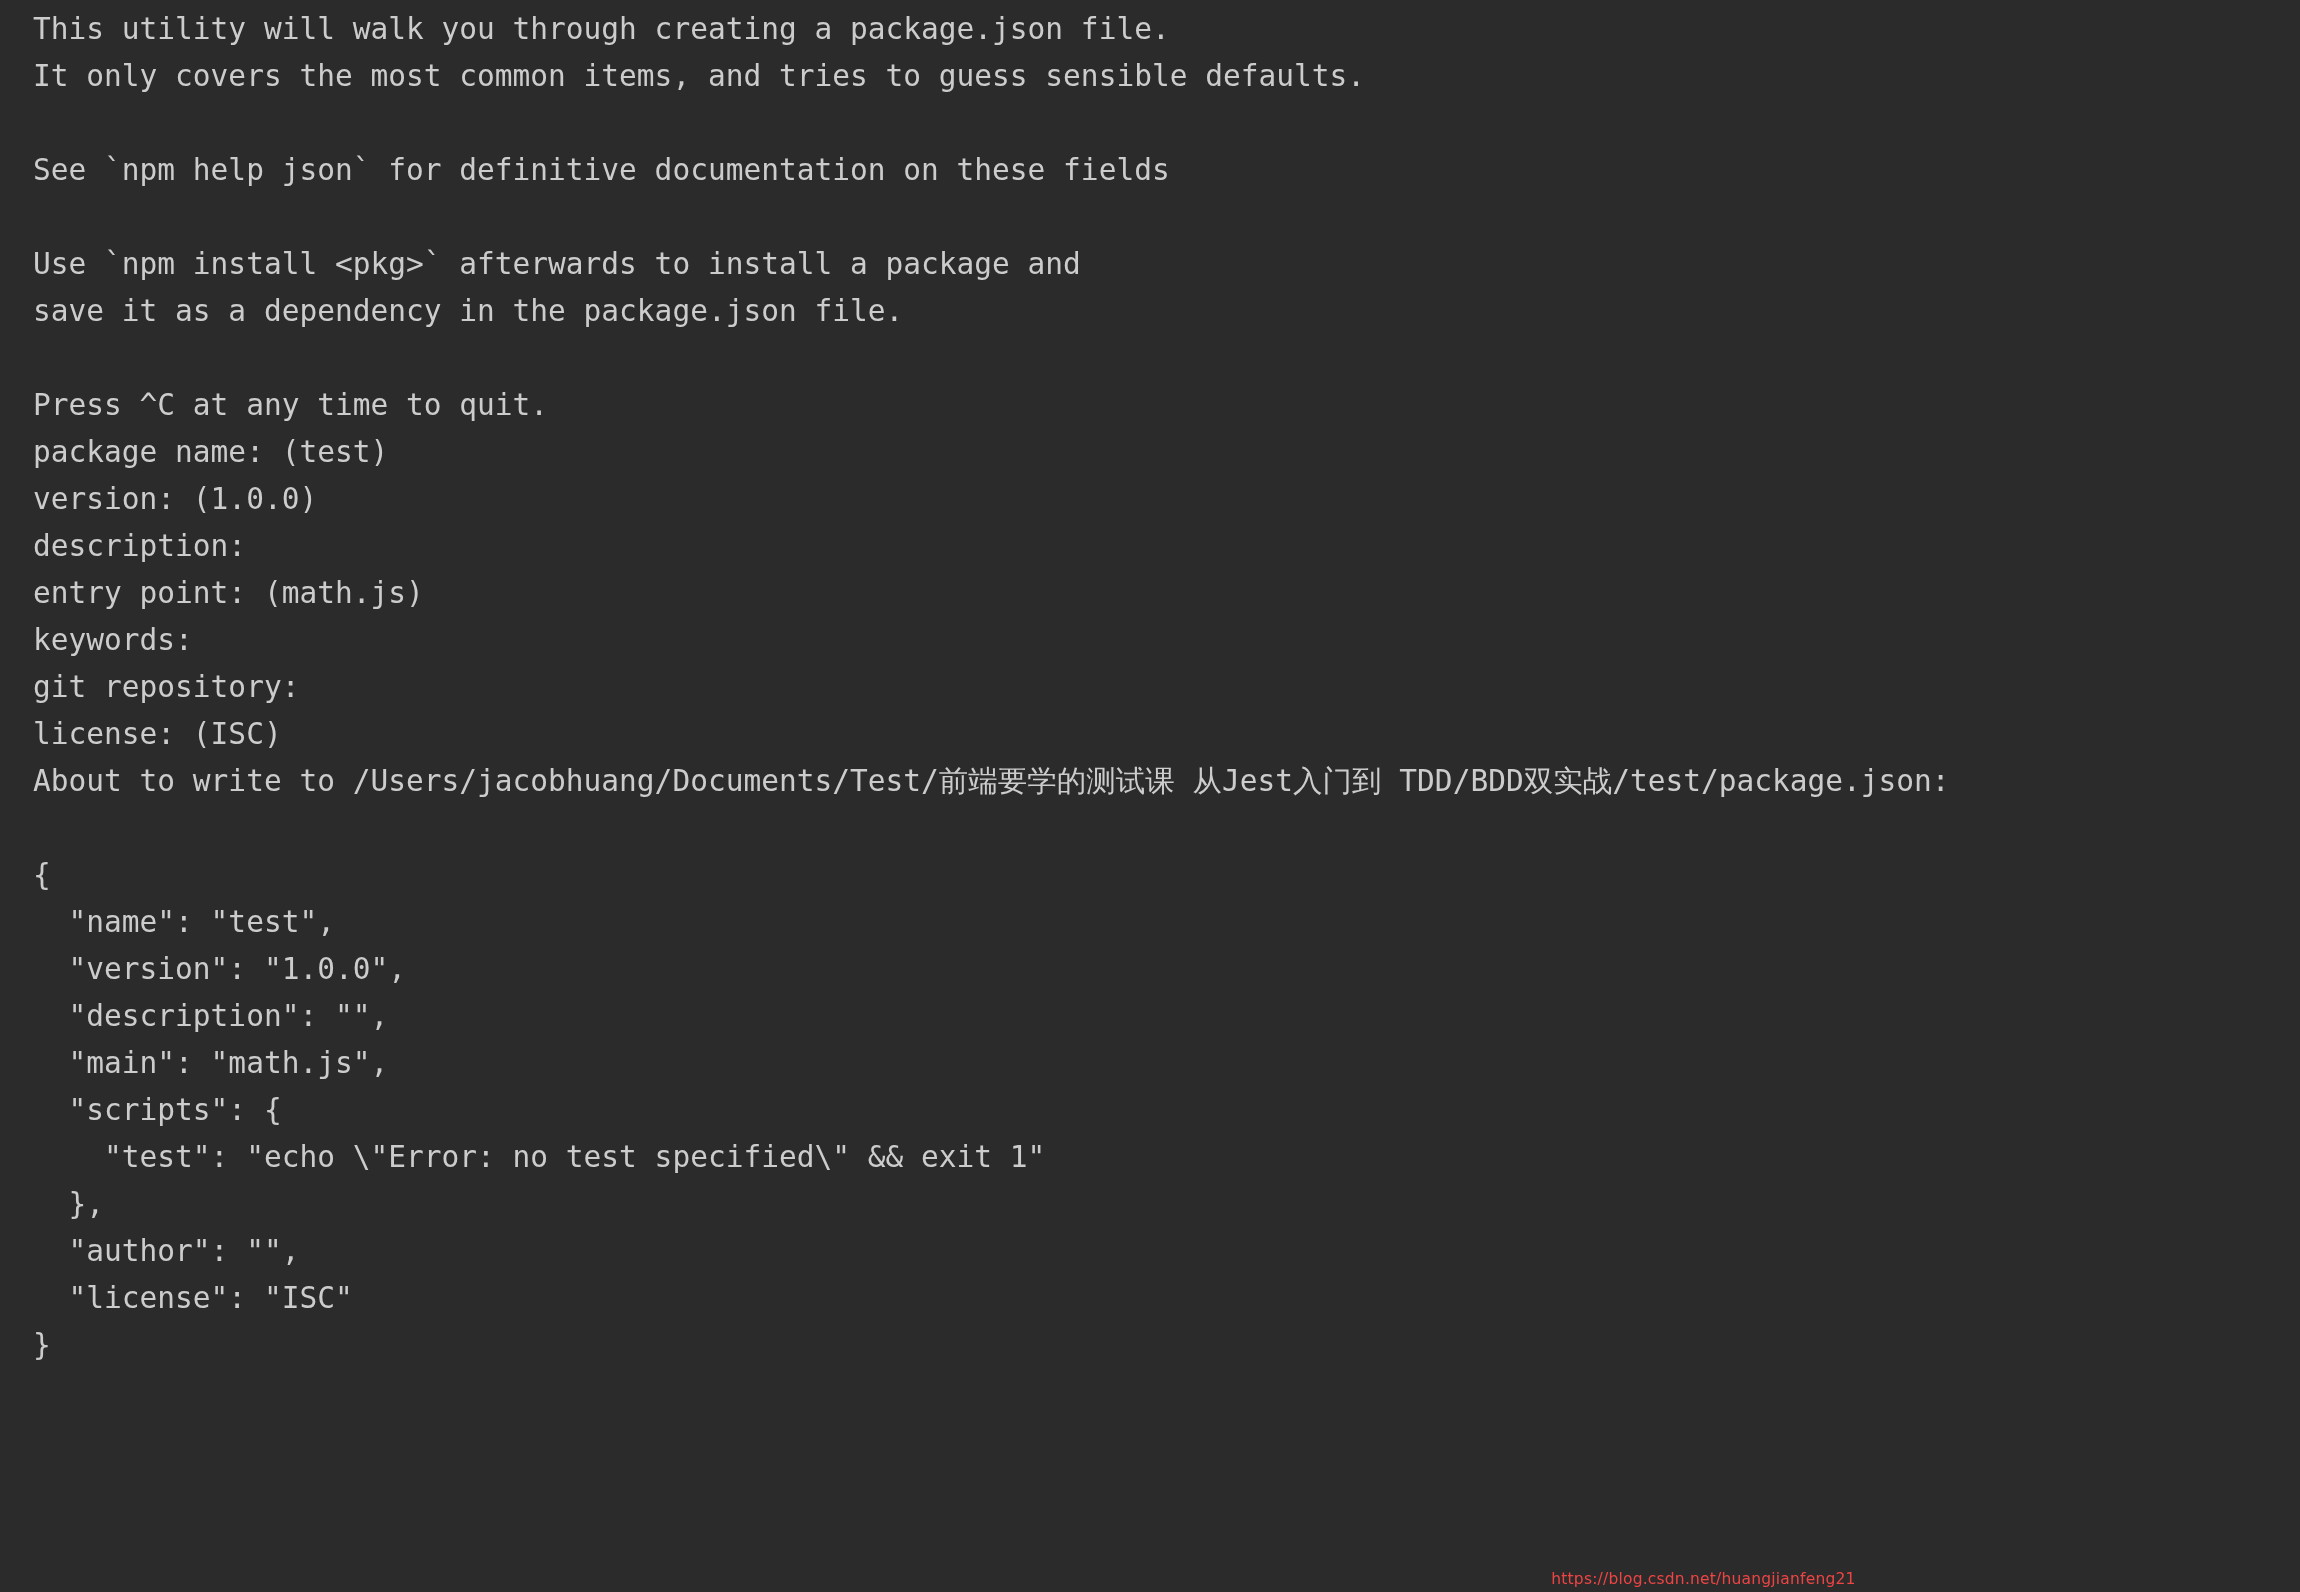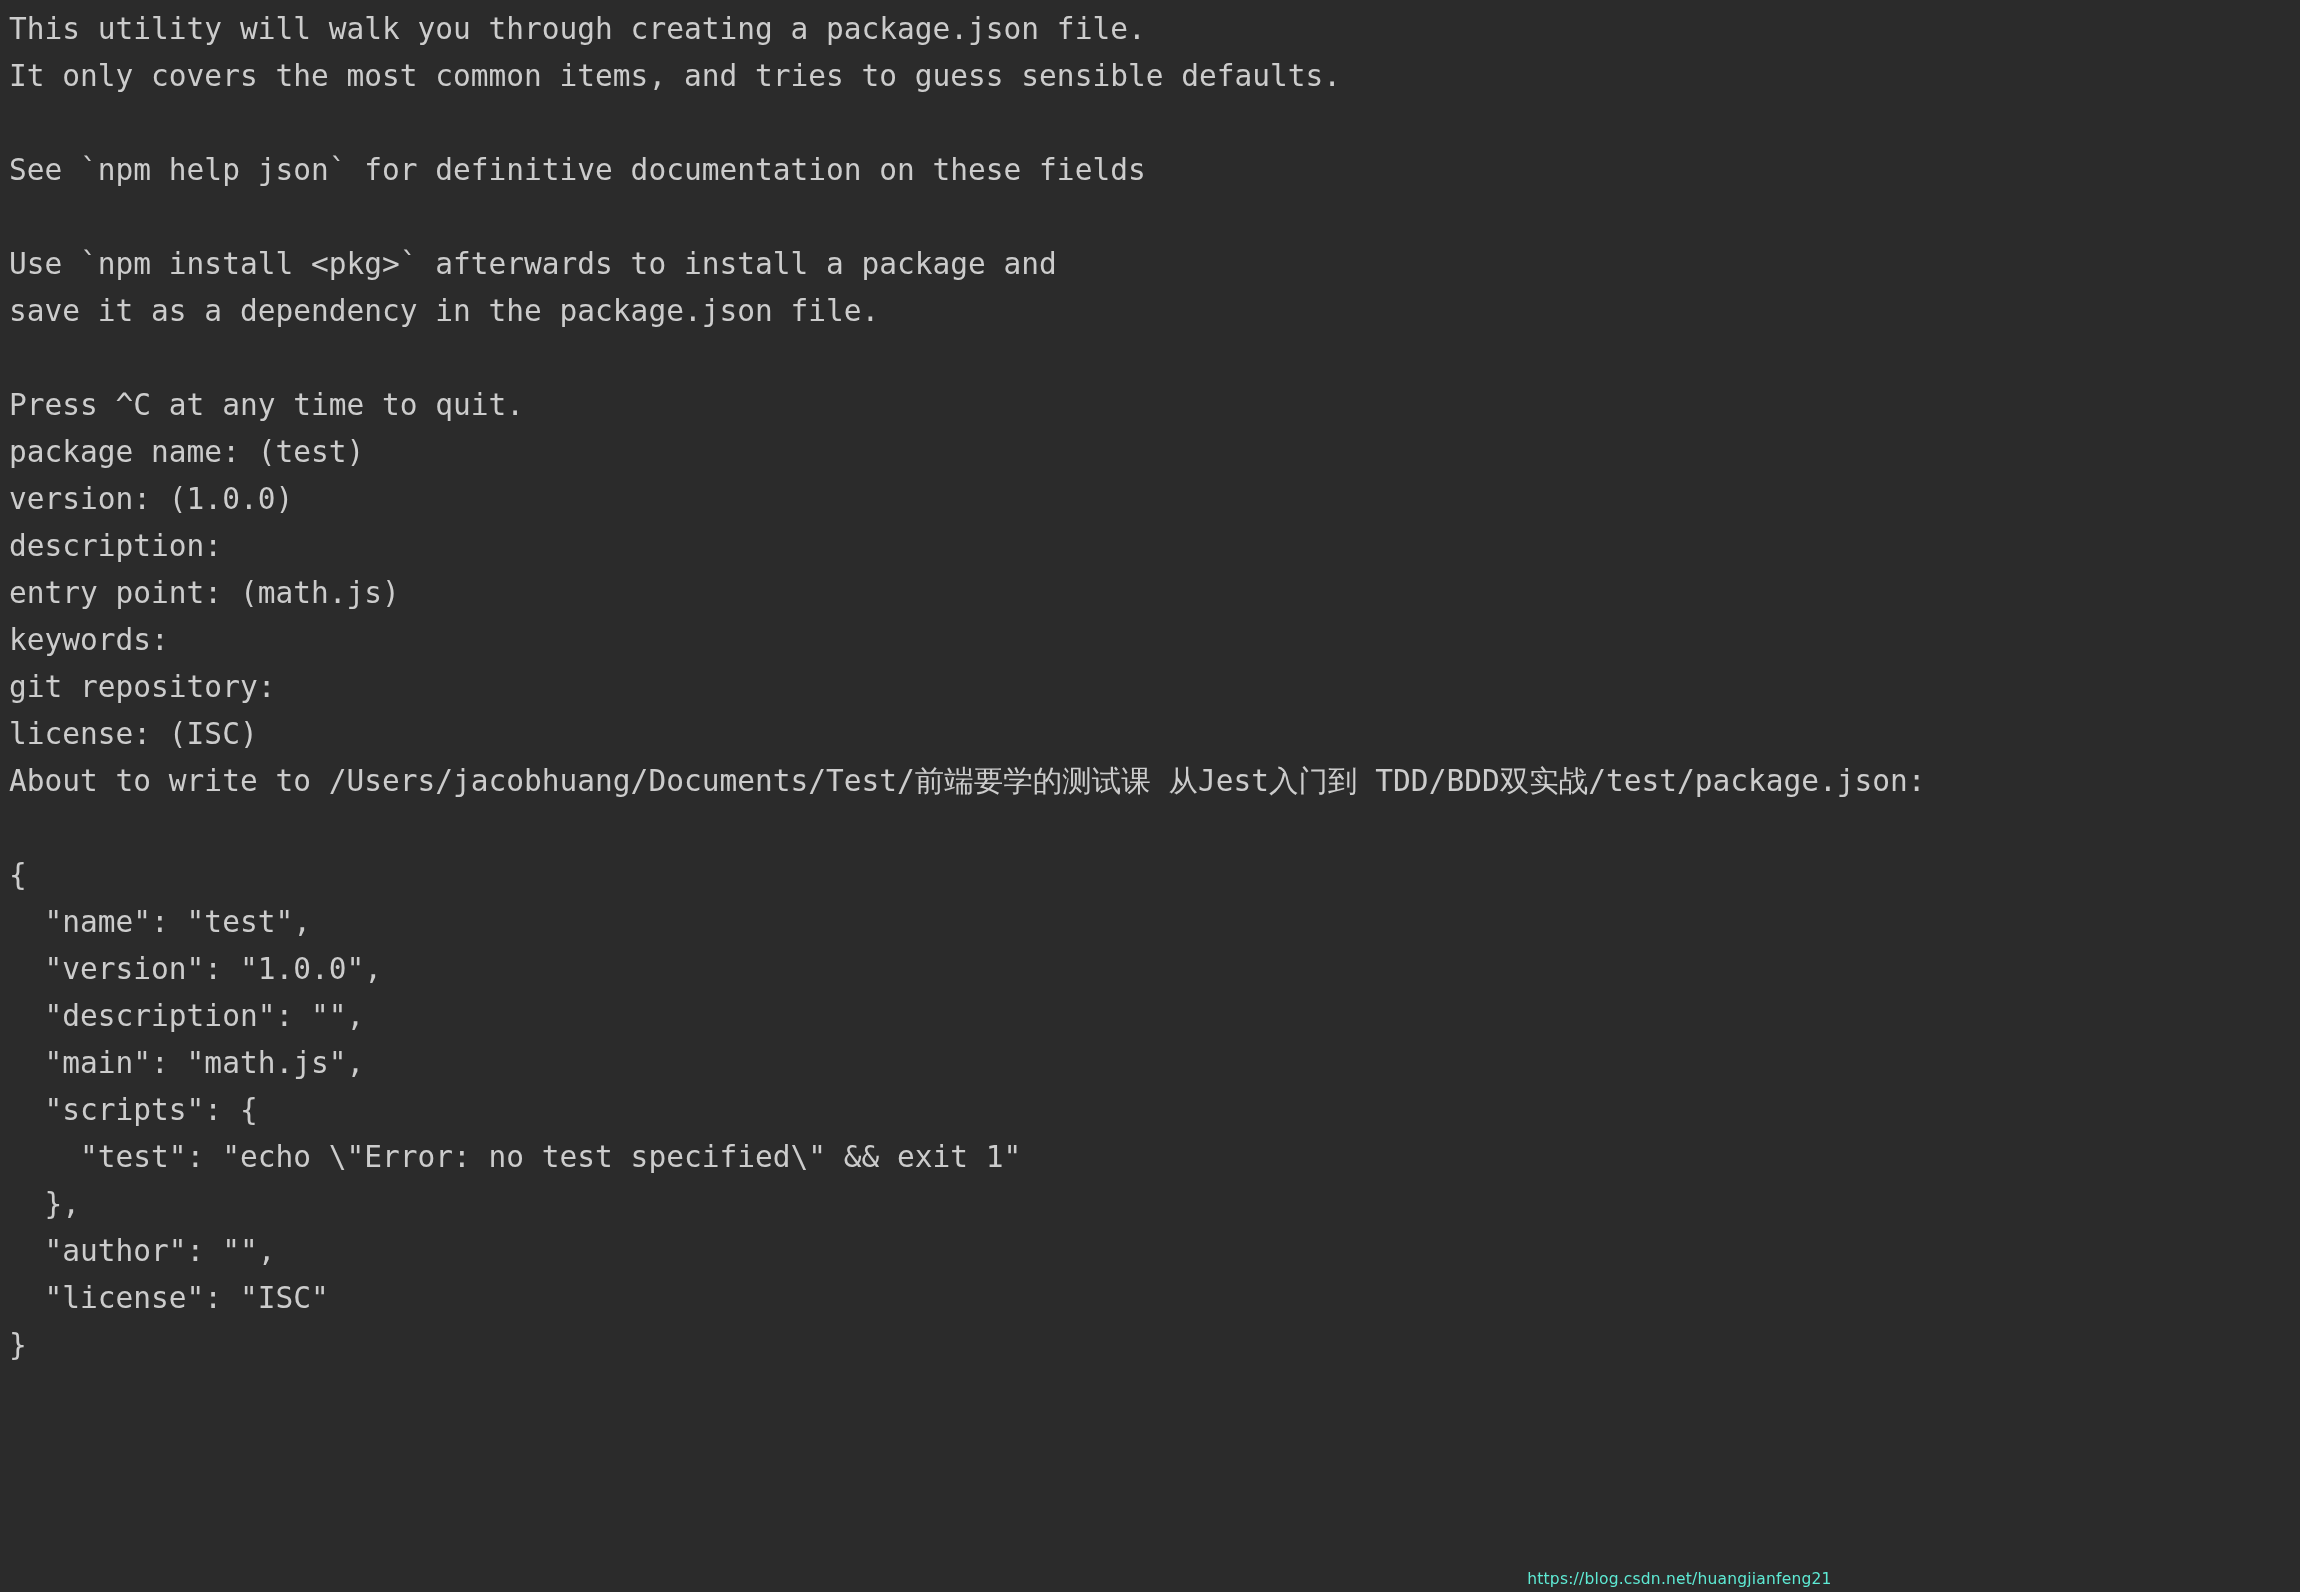--- a/index.html
+++ b/index.html
@@ -14,41 +14,42 @@
     overflow: hidden;
     font-family: "DejaVu Sans Mono", "Liberation Mono", monospace;
   }
   #terminal {
     position: relative;
     width: 1848px;
     height: 1593px;
     background: #2b2b2b;
     box-sizing: border-box;
     padding: 5.5px 0 0 9px;
+    margin-left: 24px;
   }
   .term-line {
     display: block;
     height: 47px;
     line-height: 47px;
     font-size: 29.5px;
     color: #cccccc;
     white-space: pre;
     letter-spacing: 0;
     font-family: "DejaVu Sans Mono", "Liberation Mono", monospace;
   }
   .term-line.blank {
     color: transparent;
   }
   .watermark {
     position: absolute;
     right: 16.4px;
     bottom: 5.5px;
     font-family: "DejaVu Sans", "Liberation Sans", sans-serif;
     font-size: 15.5px;
-    color: #5eead4;
+    color: #ef4444;
     white-space: pre;
     letter-spacing: 0.2px;
   }
 </style>
 </head>
 <body>
 
 <div id="terminal">
   <div id="terminal-output">
       <span class="term-line">This utility will walk you through creating a package.json file.</span>

